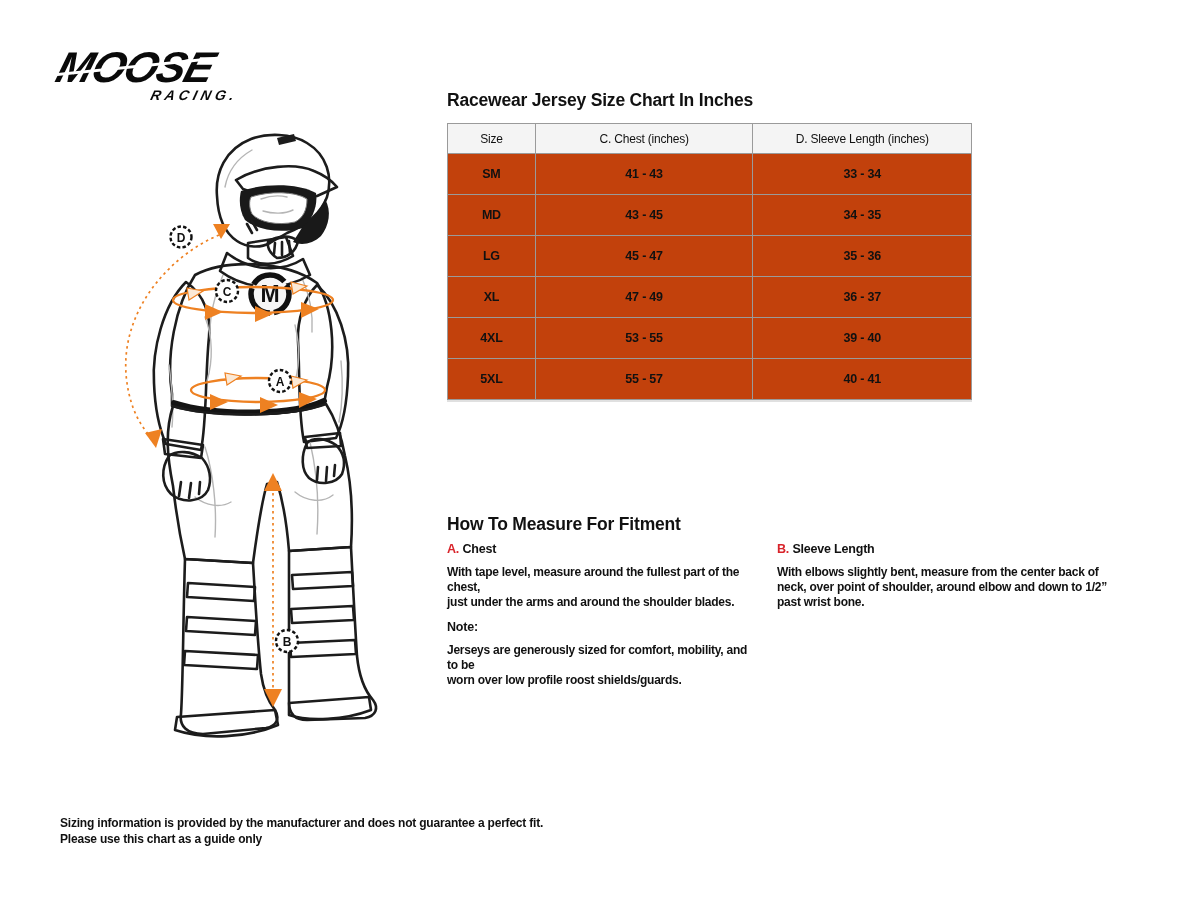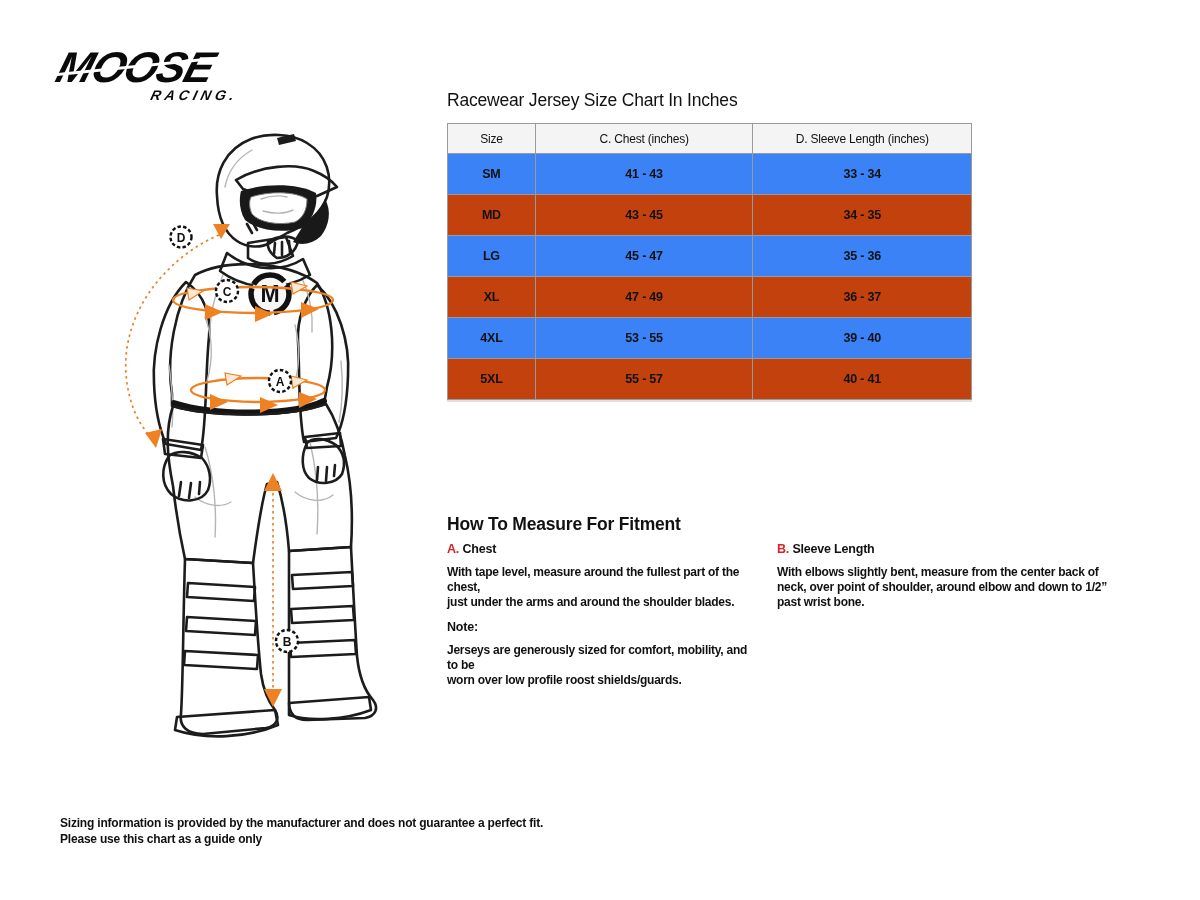--- a/index.html
+++ b/index.html
@@ -11,28 +11,28 @@
   .brand { position:absolute; left:58px; top:46px; width:190px; }
   .brand-top { position:relative; display:inline-block; font-size:43px; font-weight:bold; font-style:italic;
                letter-spacing:-1px; transform:skewX(-16deg); color:#0a0a0a; line-height:1; }
   .brand-top::after { content:""; position:absolute; left:-4%; right:-4%; top:44%; height:3px;
                background:#fff; transform:rotate(-6deg); }
   .brand-bottom { text-align:right; padding-right:10px; font-size:14px; font-weight:bold; font-style:italic;
                letter-spacing:4px; transform:skewX(-14deg); color:#0a0a0a; margin-top:-2px; }
 
   
   .content { position:absolute; left:447px; top:90px; width:660px; }
-  .content h1 { position:absolute; left:0; top:0; font-size:17.5px; font-weight:normal; letter-spacing:-0.2px; }
+  .content h1 { position:absolute; left:0; top:0; font-size:17.5px; font-weight:bold; letter-spacing:-0.2px; }
   table.size-chart { position:absolute; left:0; top:33px; width:525px; border-collapse:collapse;
                border:1px solid #9a9a9a; box-shadow:0 2px 0 rgba(0,0,0,0.12); }
   table.size-chart th { height:30px; background:#f4f4f4; font-size:12px; font-weight:normal;
                border:1px solid #9a9a9a; text-align:center; letter-spacing:-0.2px; }
   table.size-chart td { height:41px; font-size:12.5px; font-weight:bold; text-align:center;
                border:1px solid #9a9a9a; background:#c2410c; letter-spacing:-0.2px; }
-  table.size-chart tr.shade td { background:#3b82f6;margin-left:16px; }
+  table.size-chart tr.shade td { background:#c2410c;margin-left:16px; }
   col.c-size { width:88px; } col.c-chest { width:218px; } col.c-sleeve { width:219px; }
 
   .content h2 { position:absolute; left:0; top:424px; font-size:17.5px; font-weight:bold; letter-spacing:-0.2px; }
   .measure-item { position:absolute; top:452px; }
   .measure-item.item-a { left:0; width:306px; }
   .measure-item.item-b { left:330px; width:330px; }
   .m-label { font-size:12.5px; font-weight:bold; letter-spacing:-0.2px; }
   .m-label .red { color:#D8232A; }
   .measure-item p, .note p { margin-top:9px; font-size:12px; font-weight:bold; line-height:1.24;
                letter-spacing:-0.25px; white-space:pre-line; }

